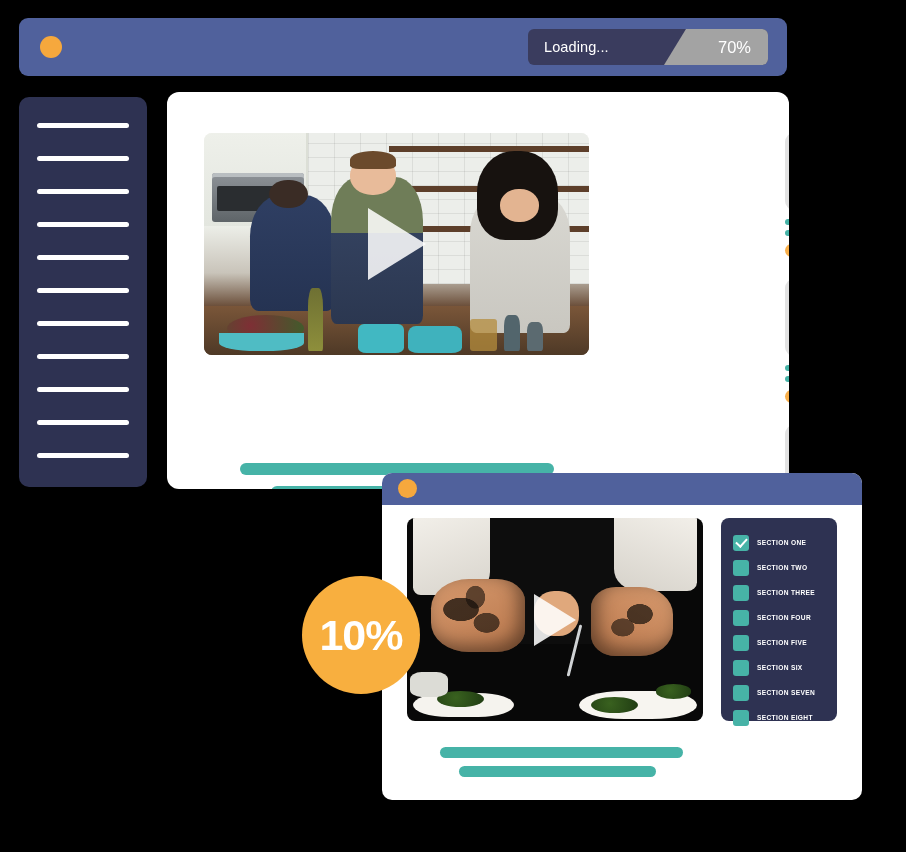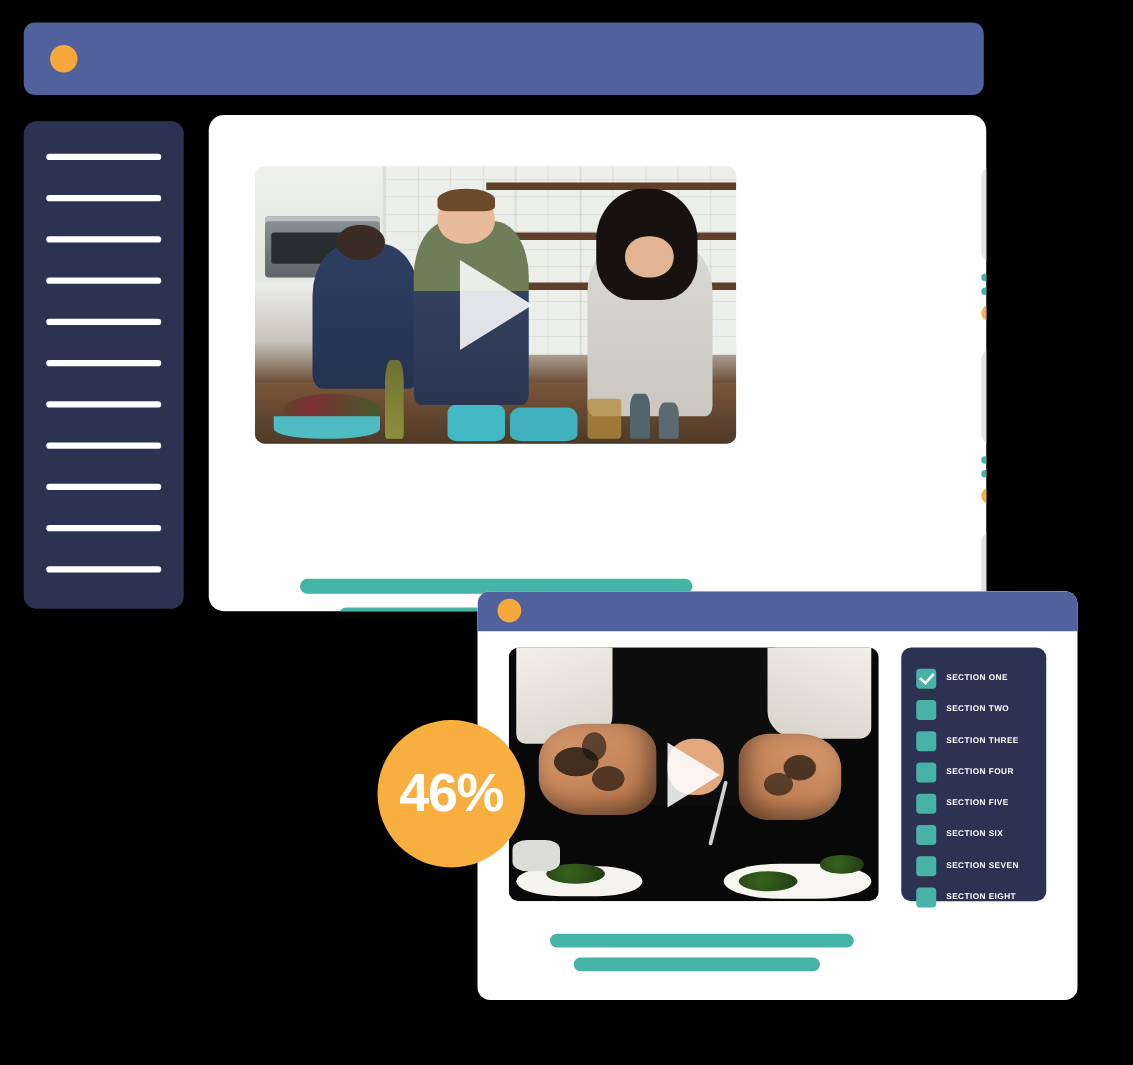--- a/index.html
+++ b/index.html
@@ -369,20 +369,25 @@
     background:#dcdcd6; border-radius:30%; }
 </style>
 </head>
 <body>
 
 <div class="stage">
 
   <div class="top-bar">
     <div class="win-dot"></div>
 
+    <div class="loading-pill">
+      <div class="loading-fill"></div>
+      <div class="loading-label">Loading...</div>
+      <div class="loading-pct">70%</div>
+    </div>
   </div>
 
   <div class="nav-panel">
     <div class="nav-line"></div>
     <div class="nav-line"></div>
     <div class="nav-line"></div>
     <div class="nav-line"></div>
     <div class="nav-line"></div>
     <div class="nav-line"></div>
     <div class="nav-line"></div>
@@ -510,15 +515,15 @@
         <span class="chk"></span>
         <span class="section-label">SECTION SEVEN</span>
       </div>
       <div class="section-row">
         <span class="chk"></span>
         <span class="section-label">SECTION EIGHT</span>
       </div>
     </div>
   </div>
 
-  <div class="badge">46%</div>
+  <div class="badge">10%</div>
 
 </div>
 
 </body></html>

